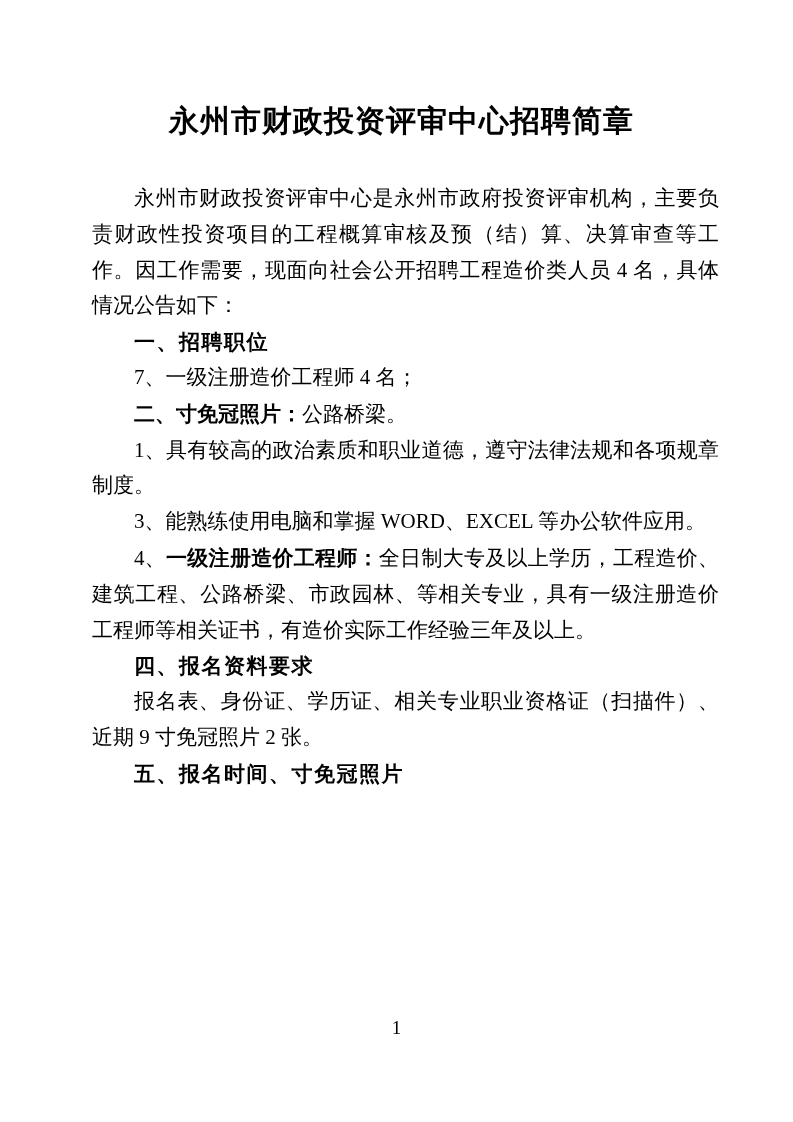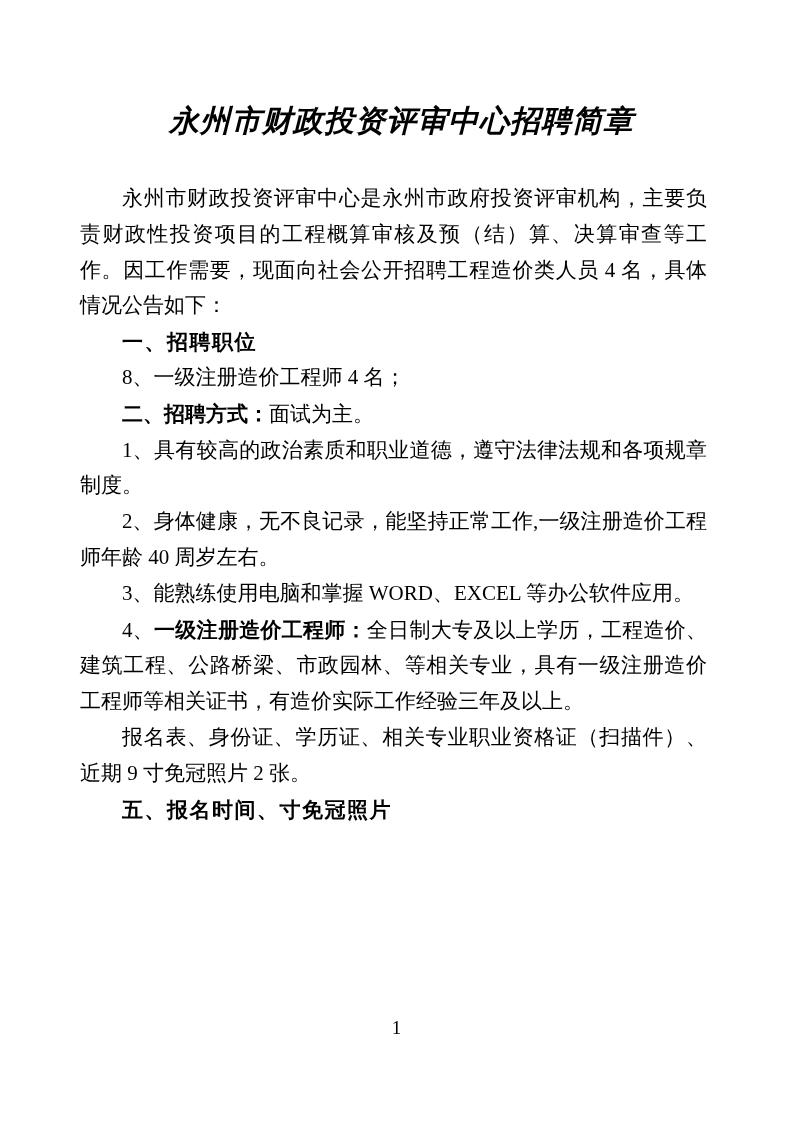--- a/index.html
+++ b/index.html
@@ -22,26 +22,25 @@
     left: 88px;
     width: 627px;
     margin: 0;
     text-align: center;
     font-family: "Liberation Sans", "DejaVu Sans", sans-serif;
     font-weight: bold;
     font-size: 30px;
     line-height: 42px;
     letter-spacing: 1px;
     white-space: nowrap;
-    font-style: italic;
   }
   .doc-body {
     position: absolute;
     top: 181px;
-    left: 80px;
+    left: 92px;
     width: 627px;
     font-size: 21px;
     line-height: 35.8px;
     text-align: justify;
     text-justify: inter-character;
   }
   .doc-body p {
     margin: 0;
     text-indent: 42px;
   }
@@ -70,34 +69,34 @@
 <div class="page">
 
   <h1 class="doc-title">永州市财政投资评审中心招聘简章</h1>
 
   <div class="doc-body">
 
     <p>永州市财政投资评审中心是永州市政府投资评审机构，主要负责财政性投资项目的工程概算审核及预（结）算、决算审查等工作。因工作需要，现面向社会公开招聘工程造价类人员 4 名，具体情况公告如下：</p>
 
     <p class="heading">一、招聘职位</p>
 
-    <p>8、一级注册造价工程师 4 名；</p>
+    <p>7、一级注册造价工程师 4 名；</p>
 
-    <p><span class="hei">二、招聘方式：</span><span>面试为主。</span></p>
+    <p><span class="hei">二、寸免冠照片：</span><span>公路桥梁。</span></p>
 
 
     <p>1、具有较高的政治素质和职业道德，遵守法律法规和各项规章制度。</p>
 
-    <p>2、身体健康，无不良记录，能坚持正常工作,一级注册造价工程师年龄 40 周岁左右。</p>
 
     <p>3、能熟练使用电脑和掌握 WORD、EXCEL 等办公软件应用。</p>
 
     <p><span>4、</span><span class="hei">一级注册造价工程师：</span><span>全日制大专及以上学历，工程造价、建筑工程、公路桥梁、市政园林、等相关专业，具有一级注册造价工程师等相关证书，有造价实际工作经验三年及以上。</span></p>
 
 
+    <p class="heading">四、报名资料要求</p>
 
     <p>报名表、身份证、学历证、相关专业职业资格证（扫描件）、近期 9 寸免冠照片 2 张。</p>
 
     <p class="heading">五、报名时间、寸免冠照片</p>
 
 
   </div>
 
   <div class="page-footer">1</div>
 

